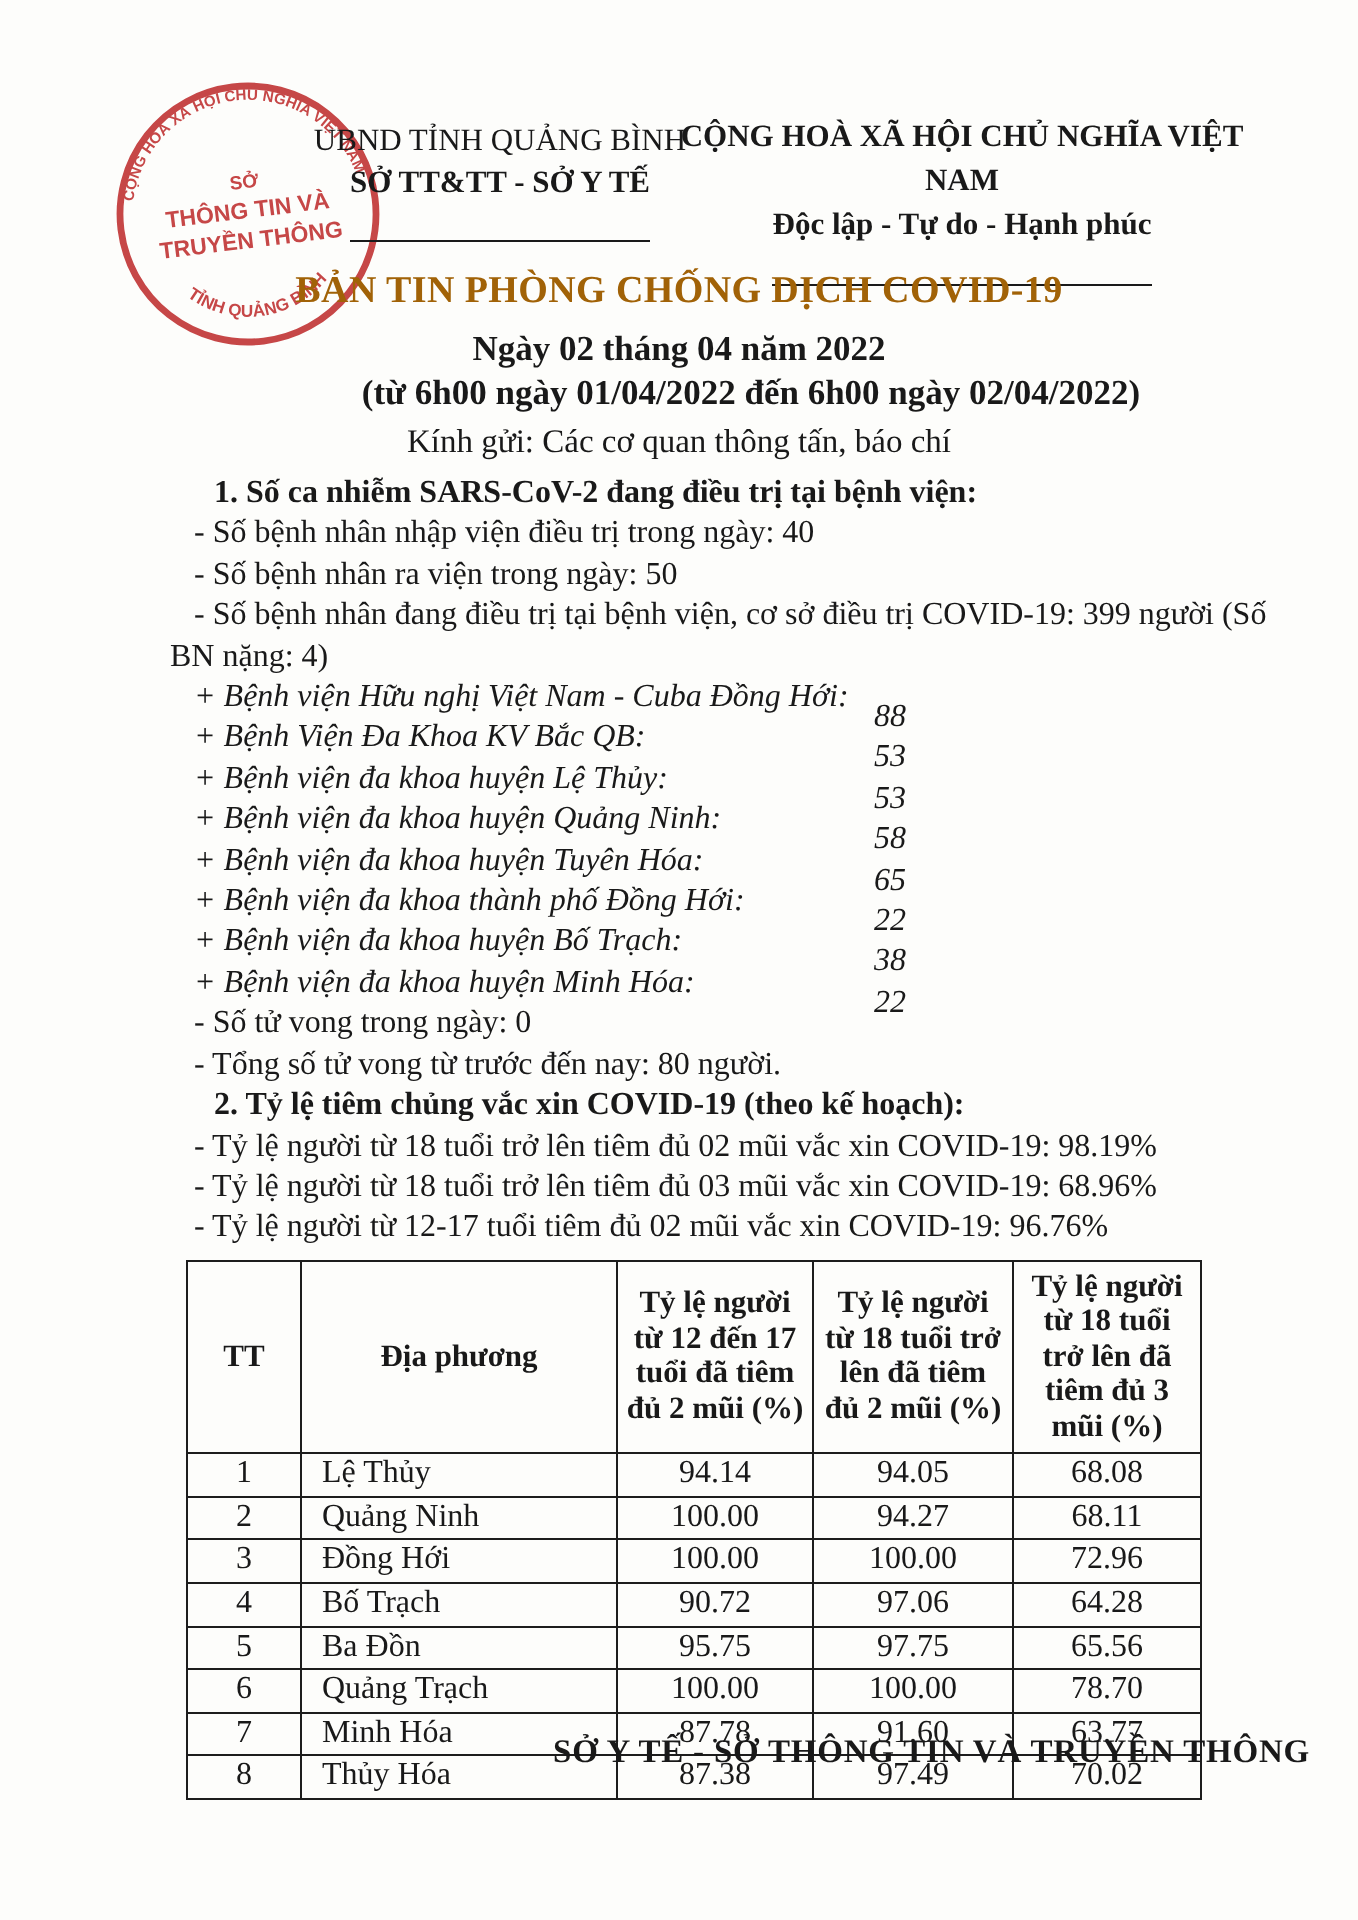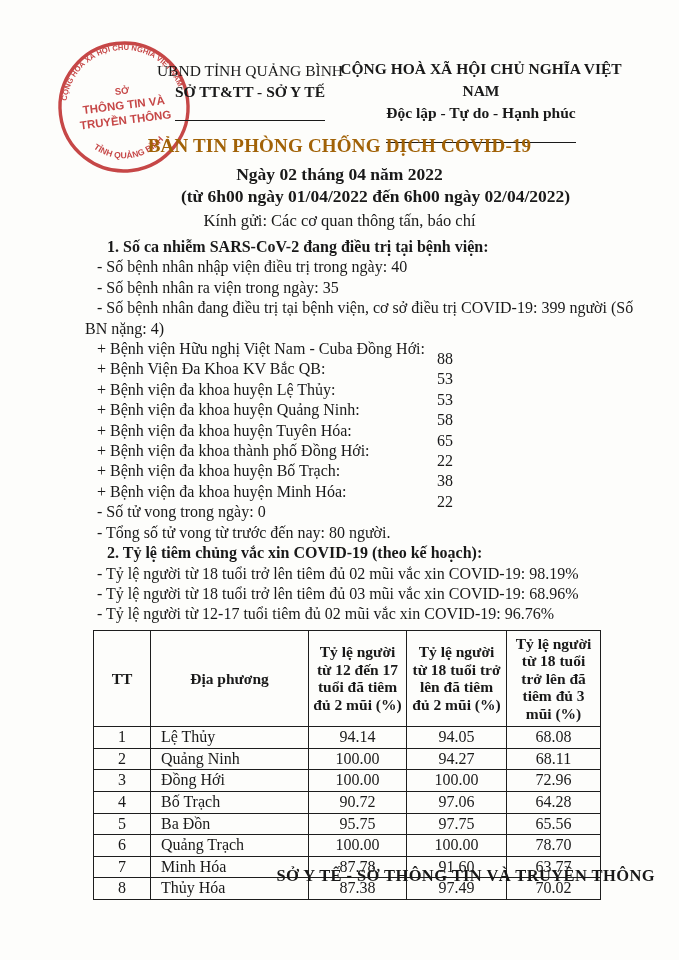--- a/index.html
+++ b/index.html
@@ -23,21 +23,21 @@
   
   .title     { position:absolute; top:135px; left:0; width:100%; text-align:center; font-weight:bold; font-size:19px; color:#a16207; letter-spacing:0.2px; }
   .date-line { position:absolute; top:164px; left:0; width:100%; text-align:center; font-weight:bold; font-size:17.5px; }
   .time-rng  { position:absolute; top:186px; left:0; width:100%; text-align:center; font-weight:bold; font-size:17.5px;padding-left:36px; }
   .recipient { position:absolute; top:211px; left:0; width:100%; text-align:center; font-size:16.5px; }
 
   
   .content { position:absolute; top:237px; left:85px; width:556px; font-size:16px; line-height:20.4px; }
   .sec-head { font-weight:bold; text-indent:22px; }
   .line { text-indent:12px; }
-  .hosp-row { position:relative; text-indent:12px; }
+  .hosp-row { position:relative; text-indent:12px;font-style:italic; }
   .hosp-val { position:absolute; left:352px; top:0; text-indent:0;margin-top:10px; }
 
   
   table.vax { border-collapse:collapse; margin:5px 0 0 8px; table-layout:fixed; width:507px; }
   table.vax th, table.vax td { border:1.6px solid #1d1d1d; }
   table.vax th { font-size:15.5px; line-height:17.5px; font-weight:bold; padding:4px 3px; vertical-align:middle; text-align:center; }
   table.vax td { font-size:16px; line-height:18.6px; padding:1px 4px; text-align:center; }
   table.vax td.ta-left { text-align:left; padding-left:10px; }
 
   
@@ -76,21 +76,21 @@
 
   <div class="title">BẢN TIN PHÒNG CHỐNG DỊCH COVID-19</div>
   <div class="date-line">Ngày 02 tháng 04 năm 2022</div>
   <div class="time-rng">(từ 6h00 ngày 01/04/2022 đến 6h00 ngày 02/04/2022)</div>
   <div class="recipient">Kính gửi: Các cơ quan thông tấn, báo chí</div>
 
   <div class="content">
     <div class="sec-head">1. Số ca nhiễm SARS-CoV-2 đang điều trị tại bệnh viện:</div>
     <div>
         <div class="line">- Số bệnh nhân nhập viện điều trị trong ngày: 40</div>
-        <div class="line">- Số bệnh nhân ra viện trong ngày: 35</div>
+        <div class="line">- Số bệnh nhân ra viện trong ngày: 50</div>
         <div class="line">- Số bệnh nhân đang điều trị tại bệnh viện, cơ sở điều trị COVID-19: 399 người (Số BN nặng: 4)</div>
       </div>
     <div>
         <div class="hosp-row"><span>+ Bệnh viện Hữu nghị Việt Nam - Cuba Đồng Hới:</span><span class="hosp-val">88</span></div>
         <div class="hosp-row"><span>+ Bệnh Viện Đa Khoa KV Bắc QB:</span><span class="hosp-val">53</span></div>
         <div class="hosp-row"><span>+ Bệnh viện đa khoa huyện Lệ Thủy:</span><span class="hosp-val">53</span></div>
         <div class="hosp-row"><span>+ Bệnh viện đa khoa huyện Quảng Ninh:</span><span class="hosp-val">58</span></div>
         <div class="hosp-row"><span>+ Bệnh viện đa khoa huyện Tuyên Hóa:</span><span class="hosp-val">65</span></div>
         <div class="hosp-row"><span>+ Bệnh viện đa khoa thành phố Đồng Hới:</span><span class="hosp-val">22</span></div>
         <div class="hosp-row"><span>+ Bệnh viện đa khoa huyện Bố Trạch:</span><span class="hosp-val">38</span></div>

